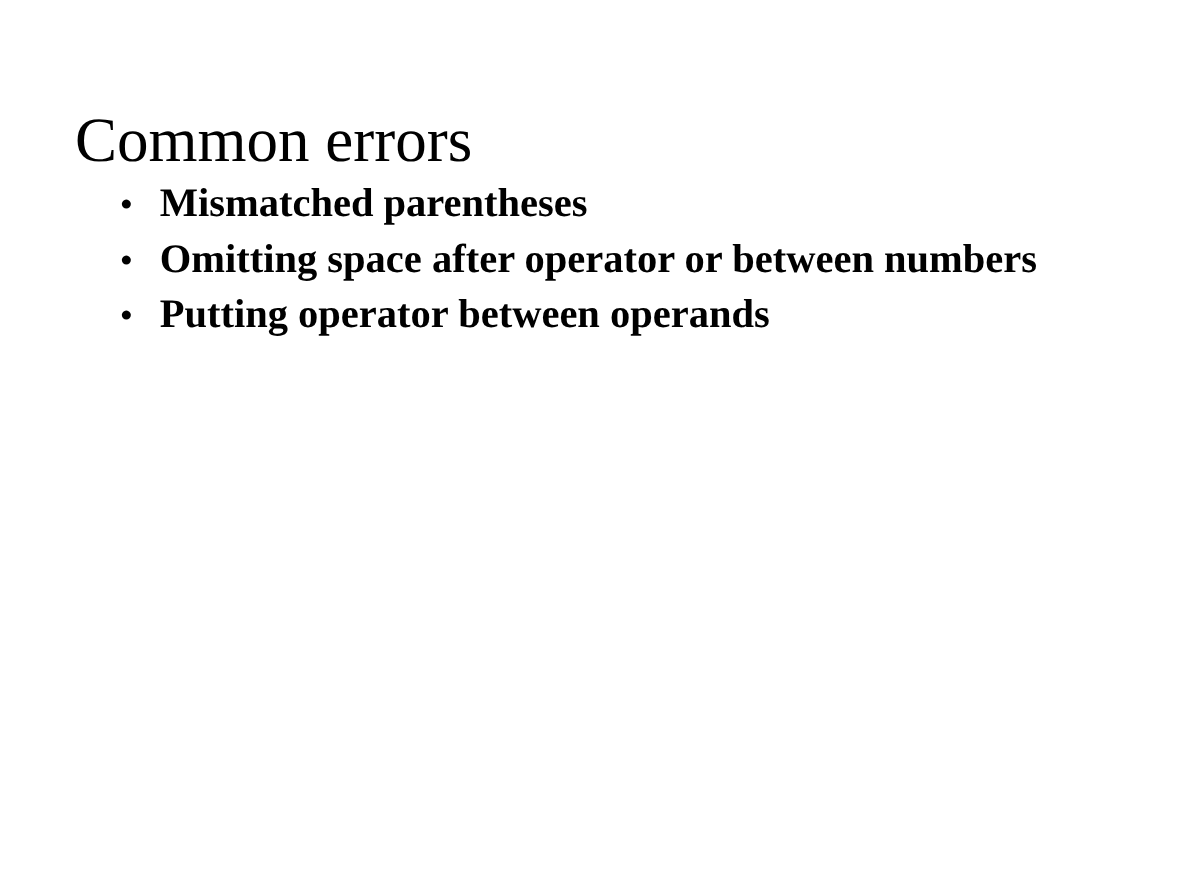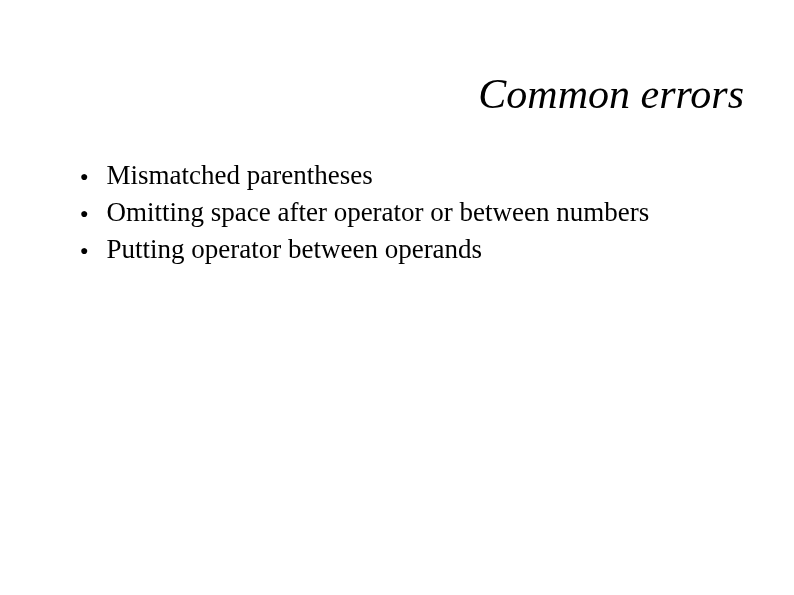--- a/index.html
+++ b/index.html
@@ -14,46 +14,45 @@
       font-family: "Times New Roman", Times, serif;
       color: #000000;
       position: relative;
     }
     .slide {
       width: 100%;
       height: 100%;
       padding: 60px 50px 50px 50px;
     }
     .title {
-      text-align: right;
+      text-align: left;
       font-size: 42px;
       font-weight: normal;
-      margin-bottom: 40px;
       margin-top: 10px;
-      font-style: italic;
     }
     .bullet-list {
       list-style: none;
       padding-left: 30px;
     }
     .bullet-item {
       display: flex;
       align-items: flex-start;
       font-size: 27px;
       line-height: 1.3;
       margin-bottom: 2px;
     }
     .bullet-dot {
       font-size: 14px;
       margin-right: 18px;
       margin-top: 10px;
       flex-shrink: 0;
     }
     .bullet-text {
       flex: 1;
+      font-weight: bold;
     }
   </style>
 </head>
 <body>
 
 <div class="slide">
   <h1 class="title">Common errors</h1>
   <ul class="bullet-list">
     <li class="bullet-item">
       <span class="bullet-dot">●</span>

